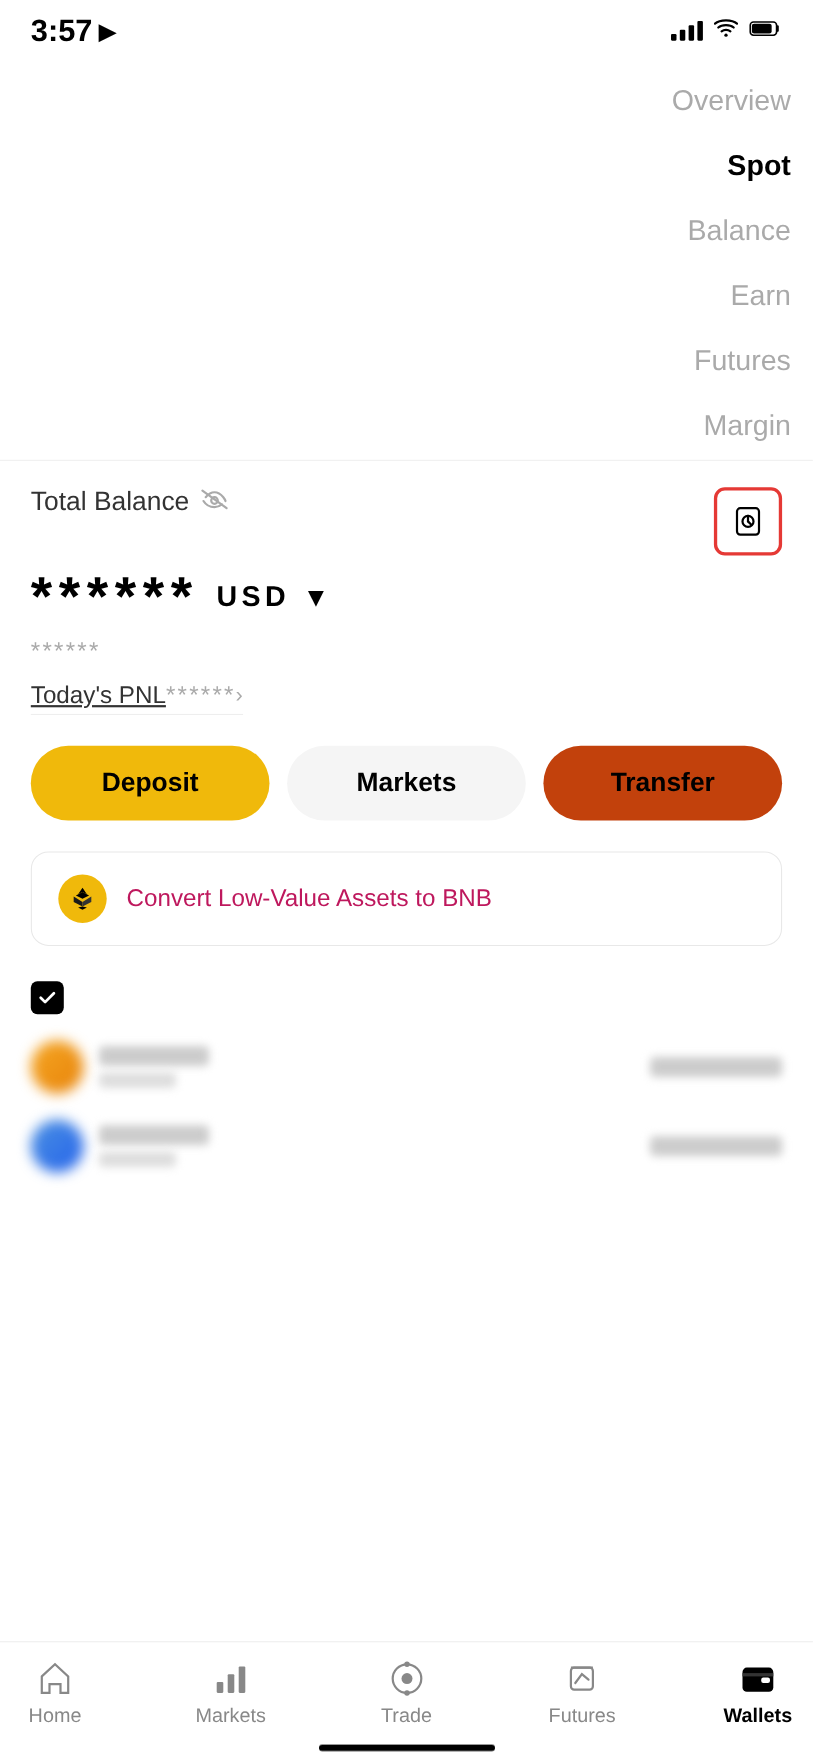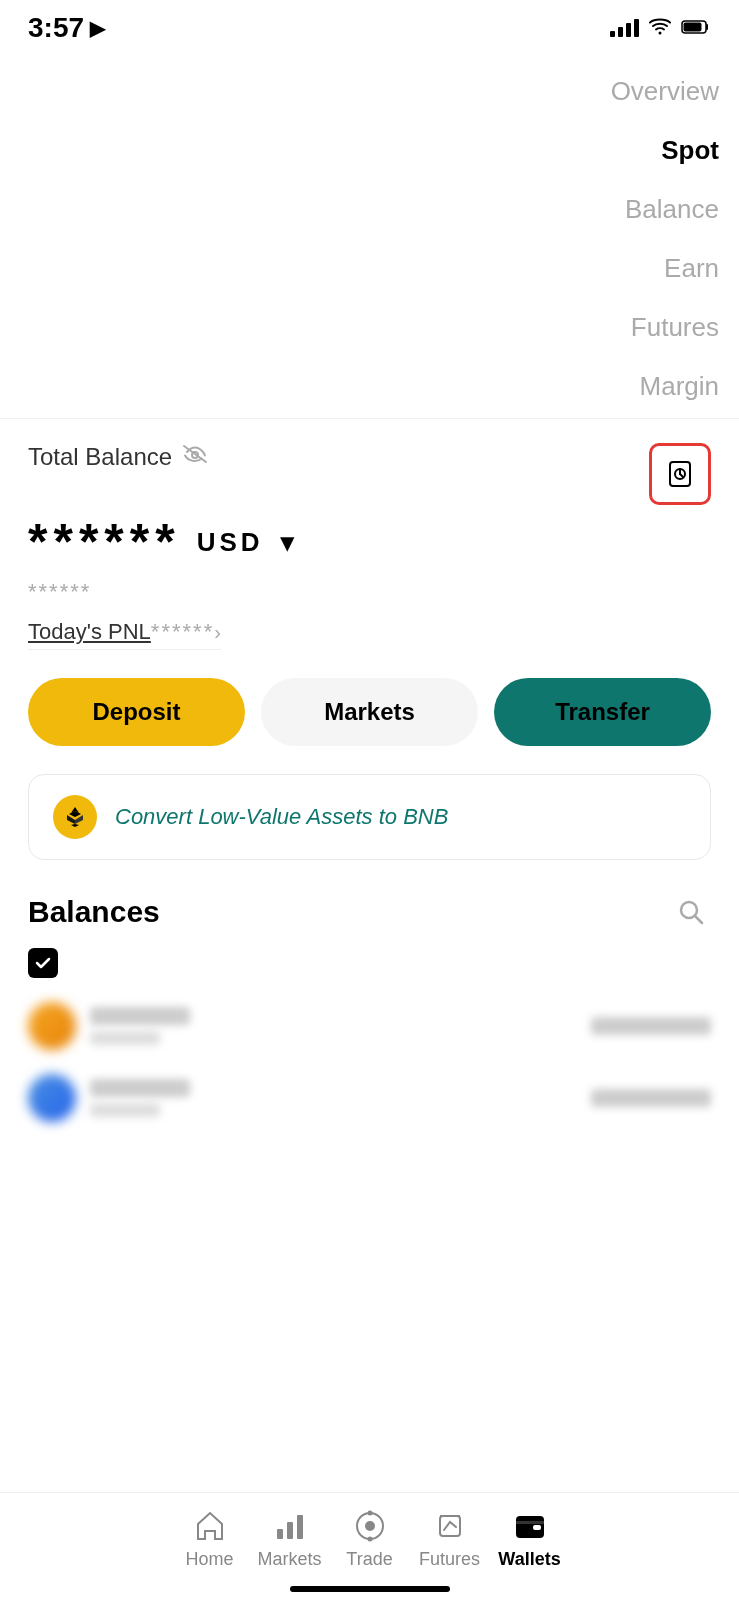--- a/index.html
+++ b/index.html
@@ -181,21 +181,21 @@
     }
     .btn-deposit {
       background: #F0B90B;
       color: #000;
     }
     .btn-withdraw {
       background: #f5f5f5;
       color: #000;
     }
     .btn-transfer {
-      background: #0f766e;
+      background: #c2410c;
       color: #000;
     }
 
     
     .convert-banner {
       display: flex;
       align-items: center;
       gap: 18px;
       border: 1px solid #e8e8e8;
       border-radius: 16px;
@@ -210,22 +210,21 @@
       border-radius: 50%;
       display: flex;
       align-items: center;
       justify-content: center;
       font-size: 20px;
       font-weight: 700;
       color: #000;
     }
     .convert-text {
       font-size: 22px;
-      color: #0f766e;
-      font-style: italic;
+      color: #be185d;
     }
 
     
     .balances-header {
       display: flex;
       justify-content: space-between;
       align-items: center;
       margin-bottom: 16px;
     }
     .balances-title {
@@ -317,21 +316,21 @@
 
     
     .bottom-nav {
       position: fixed;
       bottom: 0;
       left: 0;
       width: 739px;
       background: #fff;
       border-top: 1px solid #eee;
       display: flex;
-      justify-content: center;
+      justify-content: space-between;
       align-items: center;
       padding: 16px 10px 30px 10px;
     }
     .nav-item {
       display: flex;
       flex-direction: column;
       align-items: center;
       gap: 6px;
       cursor: pointer;
       min-width: 80px;
@@ -453,29 +452,20 @@
         <polygon points="14,4 18,10 14,8 10,10" fill="#000"></polygon>
         <polygon points="8,11 14,8 20,11 14,14" fill="#000"></polygon>
         <polygon points="6,12 6,17 14,21 14,17" fill="#1a1a1a"></polygon>
         <polygon points="22,12 22,17 14,21 14,17" fill="#333"></polygon>
         <polygon points="10,22 14,24 18,22 14,21" fill="#000"></polygon>
       </svg>
     </div>
     <span class="convert-text">Convert Low-Value Assets to BNB</span>
   </div>
 
-  <div class="balances-header">
-    <span class="balances-title">Balances</span>
-    <div class="search-icon-btn">
-      <svg width="30" height="30" viewBox="0 0 30 30" fill="none">
-        <circle cx="13" cy="13" r="8" stroke="#aaa" stroke-width="2.5"></circle>
-        <line x1="19" y1="19" x2="26" y2="26" stroke="#aaa" stroke-width="2.5" stroke-linecap="round"></line>
-      </svg>
-    </div>
-  </div>
 
   <div class="checkbox-row">
     <div class="checkbox">
       <svg width="18" height="18" viewBox="0 0 18 18" fill="none">
         <polyline points="3,9 7,13 15,5" stroke="#fff" stroke-width="2.5" stroke-linecap="round" stroke-linejoin="round"></polyline>
       </svg>
     </div>
   </div>
 
   <div class="asset-list">

